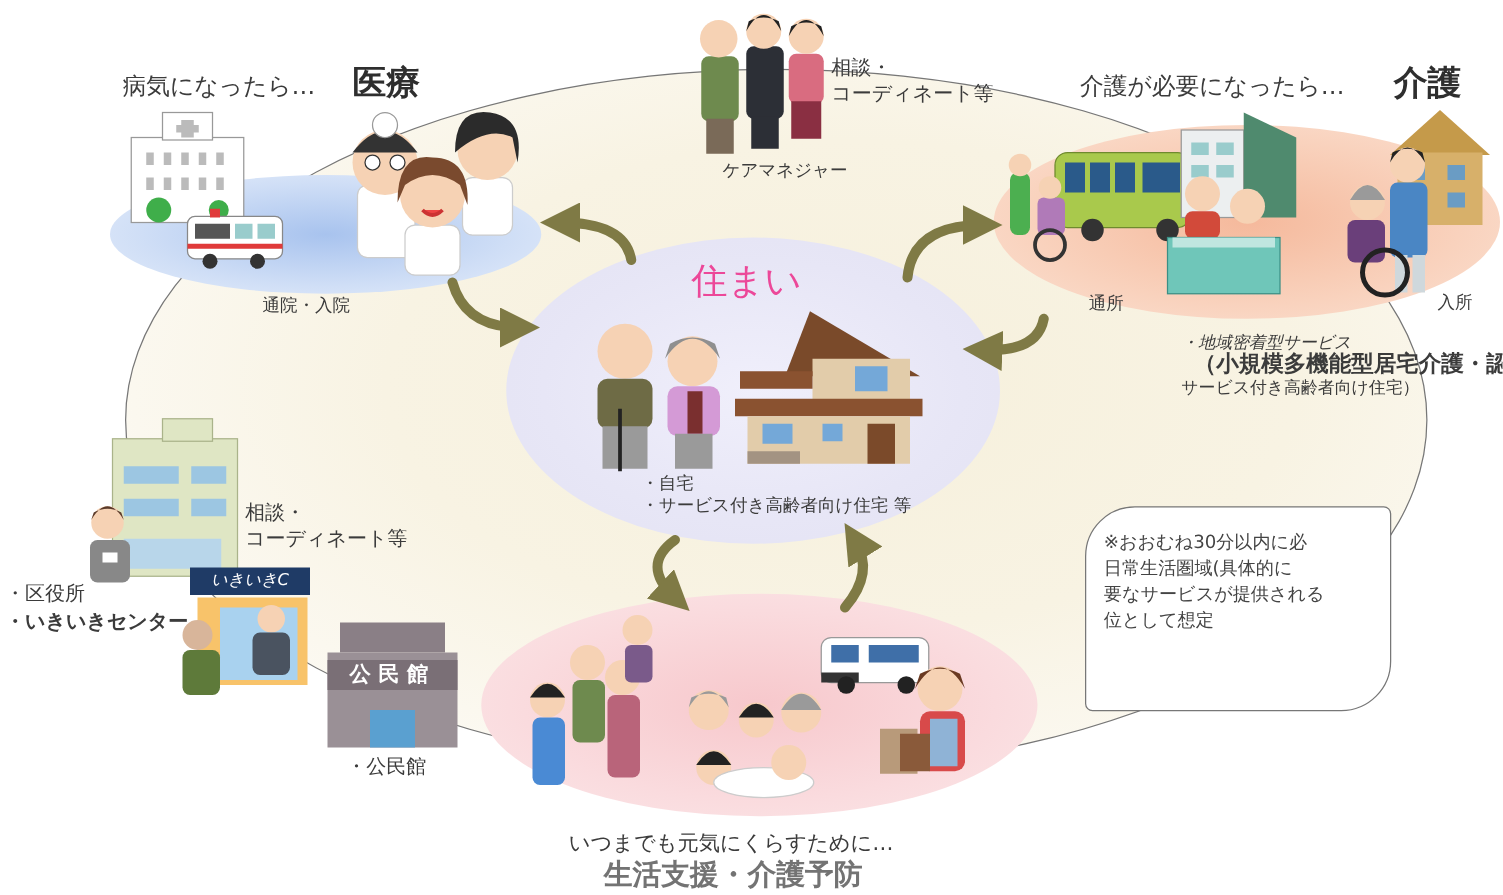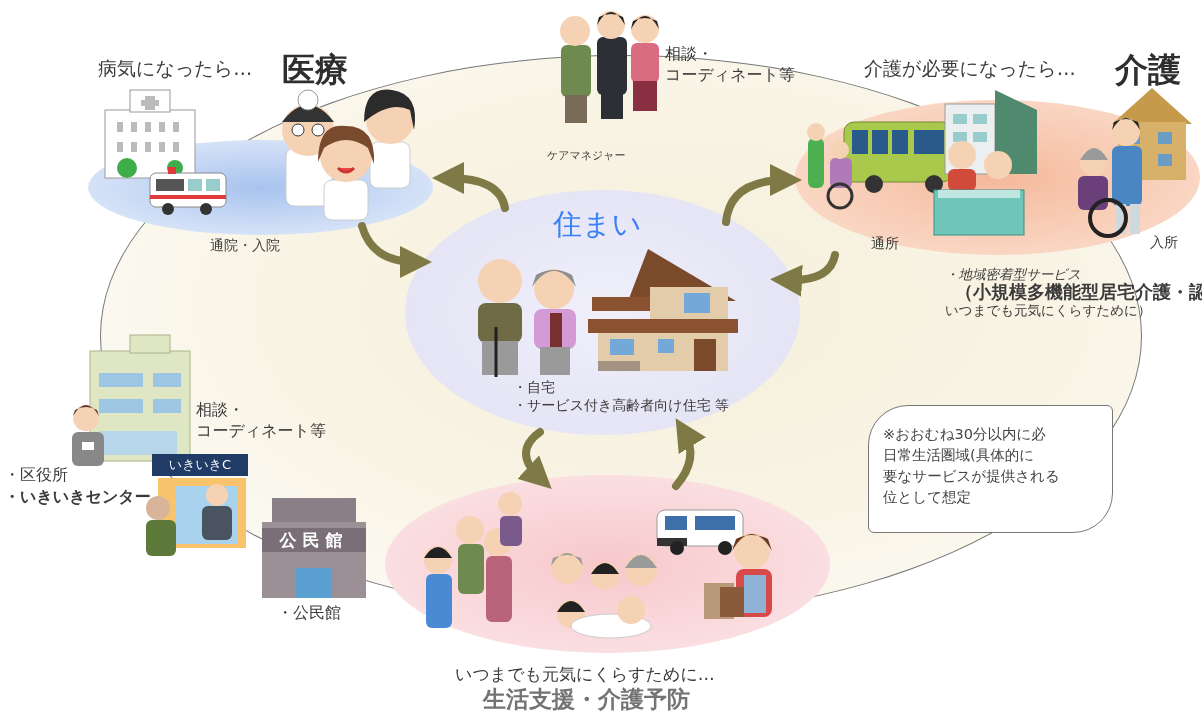--- a/index.html
+++ b/index.html
@@ -7,24 +7,24 @@
   .bigring{position:absolute;left:100px;top:55px;width:1040px;height:560px;border-radius:50%;
     background:radial-gradient(ellipse at 55% 45%, #f6f0dc 0%, #f8f3e3 45%, #fbf8ef 70%, #ffffff 100%);
     border:1.5px solid #777;}
   .zone{position:absolute;border-radius:50%;}
   .z-med{left:88px;top:140px;width:345px;height:95px;background:radial-gradient(ellipse,#a8c3ee 0%,#cfdef6 60%,#e6eefb 100%);}
   .z-care{left:795px;top:100px;width:405px;height:155px;background:radial-gradient(ellipse,#f5b99c 0%,#f9d2bd 60%,#fbe2d4 100%);}
   .z-home{left:405px;top:190px;width:395px;height:245px;background:radial-gradient(ellipse,#f0effb 0%,#e7e6f6 60%,#e3e2f3 100%);}
   .z-life{left:385px;top:475px;width:445px;height:178px;background:radial-gradient(ellipse,#f7c8cc 0%,#fadbde 60%,#fbe7e8 100%);}
   .txt{position:absolute;white-space:nowrap;color:#3b3b3b;}
   .t-lead{font-size:19px;}
-  .t-big{font-size:33px;font-weight:bold;color:#2e2e2e;}
+  .t-big{font-size:27px;font-weight:bold;color:#2e2e2e;}
   .t-sm{font-size:14px;line-height:17px;}
   .t-md{font-size:16px;line-height:21px;}
-  .note{position:absolute;left:868px;top:405px;width:245px;height:128px;border:1.5px solid #777;
+  .note{position:absolute;left:868px;top:405px;width:245px;height:164px;border:1.5px solid #777;
     border-radius:40px 6px 40px 6px;background:#fff;padding:18px 0 0 14px;box-sizing:border-box;}
   .note p{margin:0;font-size:14.5px;line-height:21px;color:#444;white-space:pre;}
   svg{position:absolute;overflow:visible;}
   .fig{position:absolute;}
 </style>
 </head>
 <body>
 
 <div class="bigring"></div>
 
@@ -92,21 +92,21 @@
   <rect x="46" y="88" width="22" height="26" fill="#2c2f36"></rect>
   <circle cx="56" cy="20" r="14" fill="#f6d2b4"></circle>
   <path d="M42 20 q14 -26 28 0 l-2 -8 q-12 -6 -24 0z" fill="#222"></path>
   <rect x="76" y="38" width="28" height="40" rx="6" fill="#d96c80"></rect>
   <rect x="78" y="76" width="24" height="30" fill="#8a2f42"></rect>
   <circle cx="90" cy="24" r="14" fill="#f6d2b4"></circle>
   <path d="M76 24 q14 -26 28 0 l-2 -8 q-12 -6 -24 0z" fill="#222"></path>
 </svg>
 <div class="txt t-md" style="left:665px;top:43px;">相談・</div>
 <div class="txt t-md" style="left:665px;top:64px;">コーディネート等</div>
-<div class="txt" style="left:547px;top:128px;font-size:11px;margin-top:20px;">ケアマネジャー</div>
+<div class="txt" style="left:578px;top:128px;font-size:14px;">ケアマネジャー</div>
 
 <div class="txt t-lead" style="left:864px;top:56px;">介護が必要になったら…</div>
 <div class="txt t-big" style="left:1115px;top:48px;">介護</div>
 
 <svg style="left:808px;top:118px" width="150" height="95">
   <rect x="36" y="4" width="108" height="60" rx="10" fill="#a9c94c" stroke="#6f8a2e"></rect>
   <rect x="44" y="12" width="16" height="24" fill="#2a5a8a"></rect>
     <rect x="64" y="12" width="16" height="24" fill="#2a5a8a"></rect>
     <rect x="84" y="12" width="16" height="24" fill="#2a5a8a"></rect>
     <rect x="106" y="12" width="30" height="24" fill="#2a5a8a"></rect>
@@ -149,23 +149,23 @@
     <rect x="62" y="94" width="10" height="30" fill="#cfd8dc"></rect>
   <circle cx="26" cy="52" r="14" fill="#f6d2b4"></circle>
   <path d="M12 50q14 -24 28 0" fill="#9a9a9a"></path>
   <rect x="10" y="66" width="30" height="34" rx="6" fill="#6a3f7a"></rect>
   <circle cx="40" cy="108" r="18" fill="none" stroke="#222" stroke-width="4"></circle>
 </svg>
 <div class="txt t-sm" style="left:871px;top:235px;">通所</div>
 <div class="txt t-sm" style="left:1150px;top:234px;">入所</div>
 <div class="txt" style="left:945px;top:265px;font-size:13.5px;line-height:18px;font-style:italic;">・地域密着型サービス</div>
 <div class="txt" style="left:955px;top:283px;font-size:18px;line-height:18px;font-weight:bold;">（小規模多機能型居宅介護・認</div>
-<div class="txt" style="left:945px;top:301px;font-size:13.5px;line-height:18px;">いつまでも元気にくらすために）</div>
-
-<div class="txt" style="left:553px;top:205px;font-size:29px;color:#3b82f6;">住まい</div>
+<div class="txt" style="left:945px;top:301px;font-size:13.5px;line-height:18px;">サービス付き高齢者向け住宅）</div>
+
+<div class="txt" style="left:553px;top:205px;font-size:29px;color:#ec4899;">住まい</div>
 <svg style="left:470px;top:255px" width="115" height="125">
   <circle cx="30" cy="26" r="22" fill="#f6d2b4"></circle>
   <rect x="8" y="48" width="44" height="40" rx="8" fill="#6e6b45"></rect>
   <rect x="12" y="86" width="36" height="34" fill="#9a9a9a"></rect>
   <line x1="26" y1="72" x2="26" y2="122" stroke="#222" stroke-width="3"></line>
   <circle cx="84" cy="34" r="20" fill="#f6d2b4"></circle>
   <path d="M62 32q22 -32 44 0l-4 -12q-18 -10 -36 0z" fill="#8f8f8f"></path>
   <rect x="64" y="54" width="42" height="40" rx="8" fill="#d49ad6"></rect>
   <rect x="80" y="58" width="12" height="34" fill="#7a2f2f"></rect>
   <rect x="70" y="92" width="30" height="28" fill="#9a9a9a"></rect>
@@ -214,21 +214,21 @@
   <circle cx="20" cy="18" r="13" fill="#f6d2b4"></circle>
   <path d="M7 16q13 -22 26 0l-2 -6q-11 -6 -22 0z" fill="#5a3a2a"></path>
   <rect x="6" y="32" width="32" height="34" rx="6" fill="#888"></rect>
   <rect x="16" y="42" width="12" height="8" fill="#fff"></rect>
 </svg>
 <div class="txt t-md" style="left:196px;top:399px;">相談・</div>
 <div class="txt t-md" style="left:196px;top:420px;">コーディネート等</div>
 <div class="txt t-md" style="left:4px;top:464px;">・区役所</div>
 <div class="txt t-md" style="left:4px;top:486px;font-weight:bold;">・いきいきセンター</div>
 
-<div class="fig" style="left:146px;top:454px;width:106px;height:106px;">
+<div class="fig" style="left:146px;top:454px;width:106px;height:106px;font-style:italic;">
   <div style="position:absolute;left:6px;top:0;width:96px;height:22px;background:#1f3b66;color:#fff;font-size:13px;line-height:22px;text-align:center;">いきいきC</div>
   <div style="position:absolute;left:12px;top:24px;width:88px;height:70px;background:#f8c36a;"></div>
   <div style="position:absolute;left:30px;top:32px;width:62px;height:58px;background:#a9d2ef;"></div>
   <div style="position:absolute;left:60px;top:30px;width:22px;height:22px;border-radius:50%;background:#f6d2b4;"></div>
   <div style="position:absolute;left:56px;top:52px;width:30px;height:34px;border-radius:6px;background:#4a5360;"></div>
   <div style="position:absolute;left:0px;top:42px;width:24px;height:24px;border-radius:50%;background:#d8b59a;"></div>
   <div style="position:absolute;left:0px;top:66px;width:30px;height:36px;border-radius:6px;background:#5e7a3a;"></div>
 </div>
 
 <div class="fig" style="left:258px;top:498px;width:112px;height:100px;">

